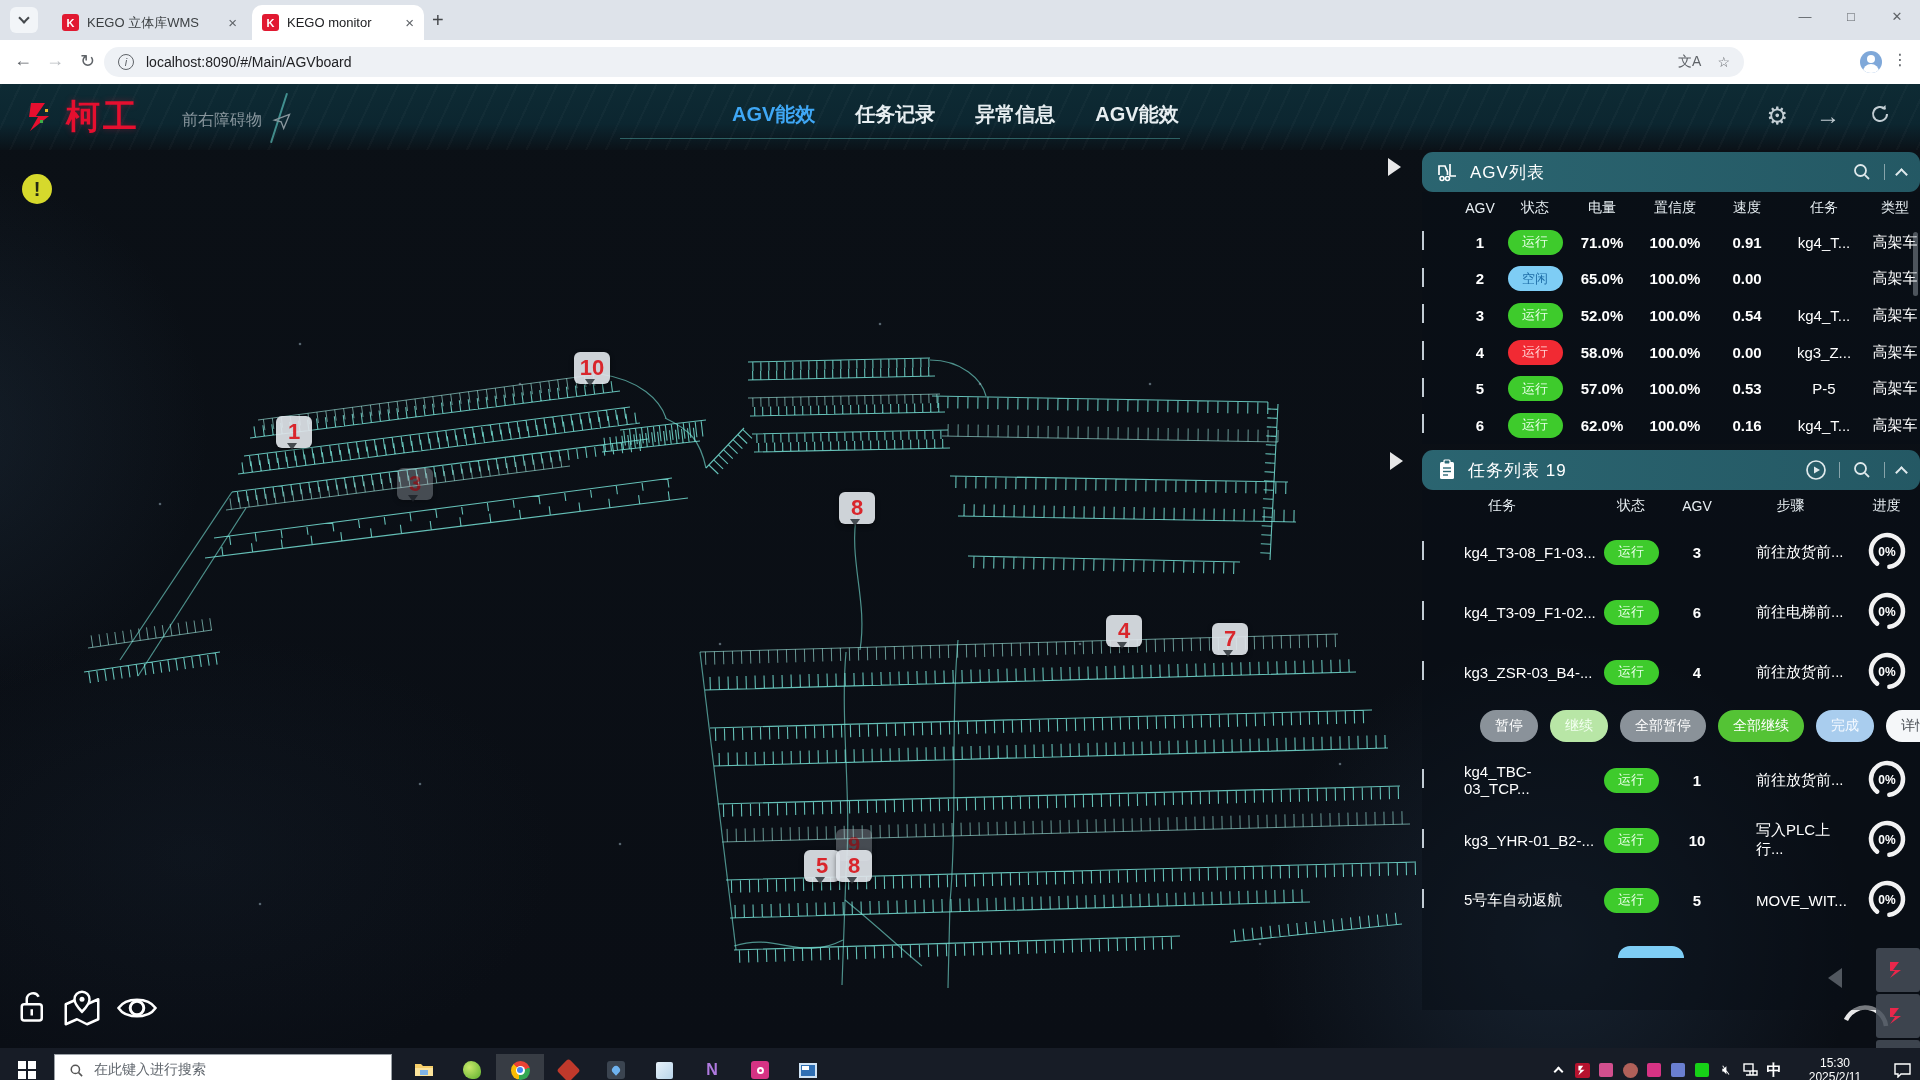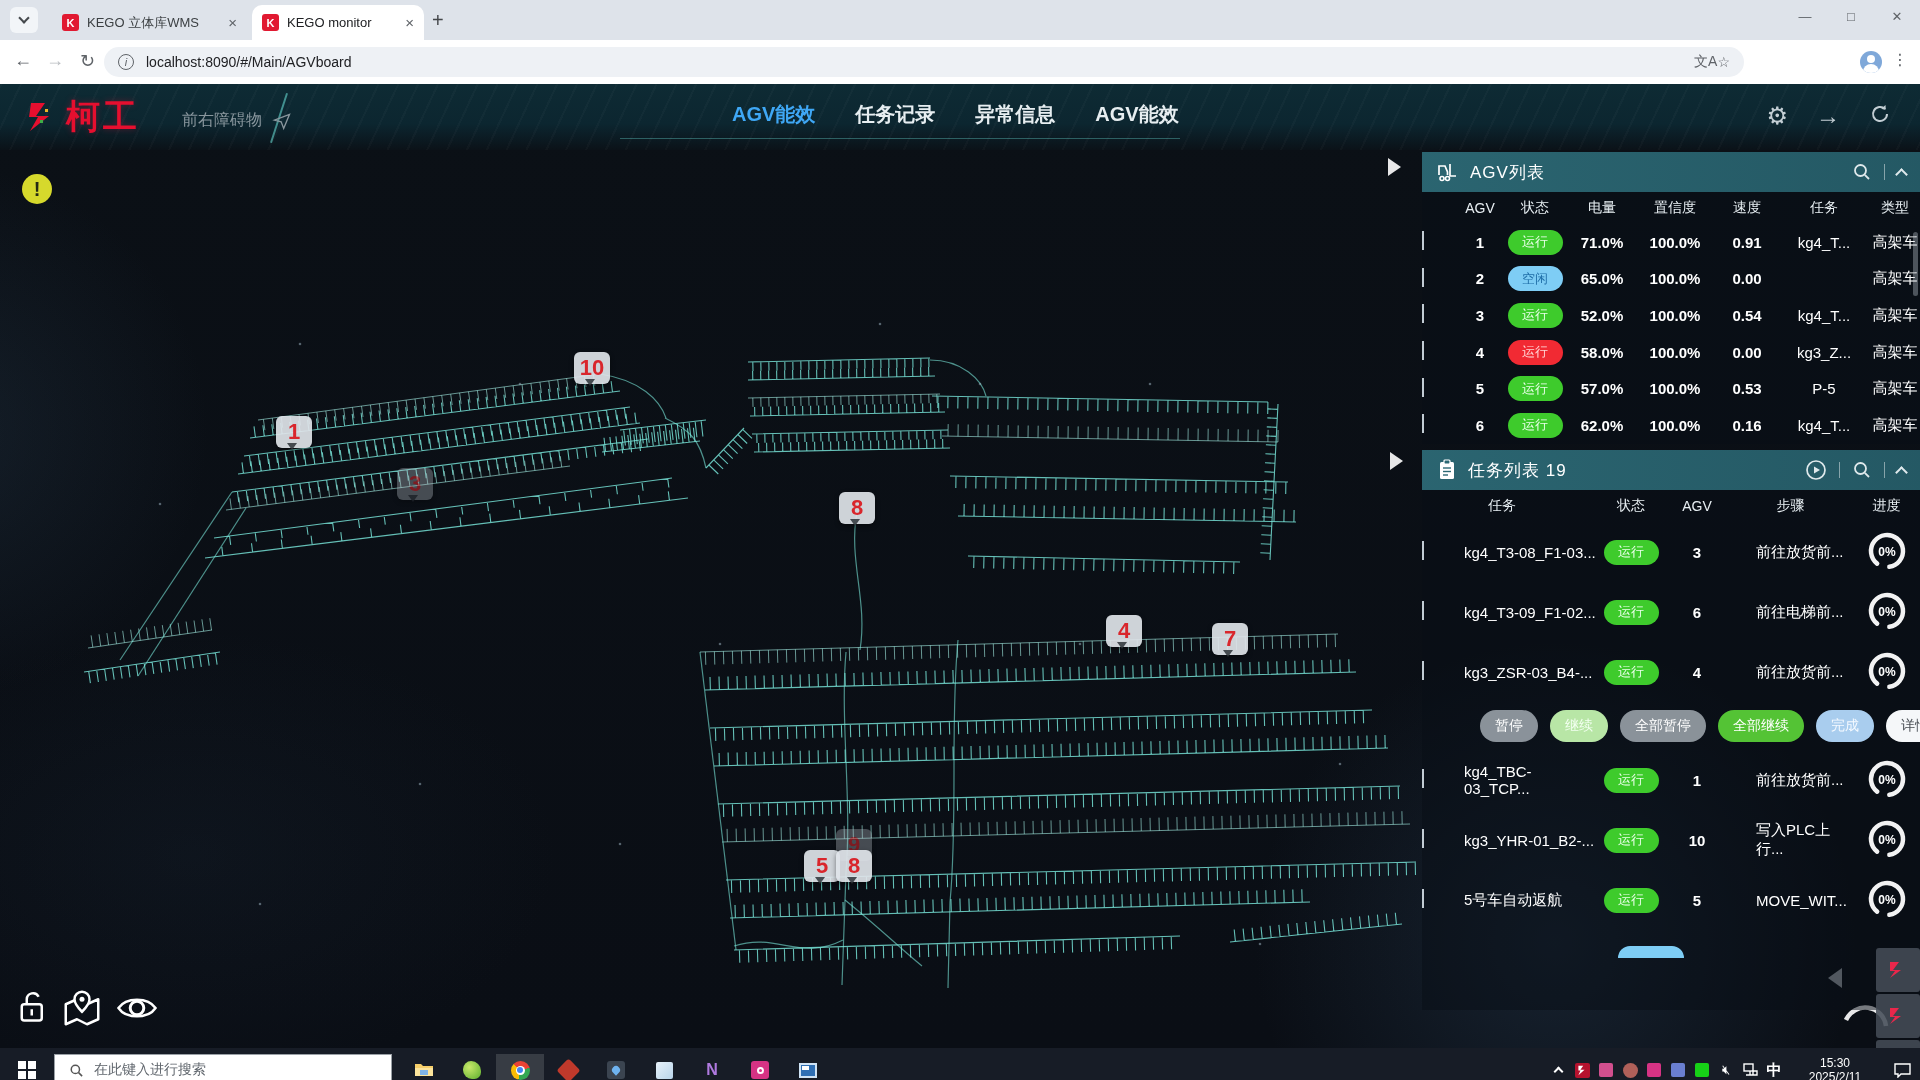--- a/index.html
+++ b/index.html
@@ -24,21 +24,21 @@
   .winbtns { position:absolute; right:0; top:0; height:40px; display:flex; }
   .winbtn { width:46px; height:32px; display:flex; align-items:center; justify-content:center;
     color:#5f6368; font-size:13px; }
   #toolbar { position:absolute; left:0; top:40px; width:1920px; height:44px; background:#fff; }
   .navbtn { position:absolute; top:10px; font-size:18px; color:#5f6368; }
   .urlbar { position:absolute; left:104px; top:7px; width:1640px; height:30px; background:#eef1f5;
     border-radius:15px; display:flex; align-items:center; padding:0 14px; }
   .urlbar .info { width:16px; height:16px; border:1.5px solid #5f6368; border-radius:50%;
     color:#5f6368; font-size:11px; display:flex; align-items:center; justify-content:center; font-style:italic; }
   .urltext { margin-left:12px; font-size:14px; color:#202124; flex:1; }
-  .urlic { color:#5f6368; font-size:14px; margin-left:0; }
+  .urlic { color:#5f6368; font-size:14px; margin-left:16px; }
   .avatar { position:absolute; right:38px; top:11px; width:22px; height:22px; border-radius:50%; background:#7fa8d9; overflow:hidden;}
   .avatar:before { content:''; position:absolute; left:7px; top:4px; width:8px; height:8px; border-radius:50%; background:#fff; }
   .avatar:after { content:''; position:absolute; left:3px; top:13px; width:16px; height:10px; border-radius:8px 8px 0 0; background:#fff; }
   .kebab { position:absolute; right:12px; top:10px; color:#5f6368; font-size:16px; letter-spacing:0; }
 
   
   #app { position:absolute; left:0; top:84px; width:1920px; height:964px; overflow:hidden;
     background:
       radial-gradient(430px 430px at 81% 89%, rgba(52,80,108,.30), transparent 70%),
       radial-gradient(380px 380px at -3% 36%, rgba(48,72,94,.26), transparent 70%),
@@ -81,21 +81,21 @@
   .alert-bubble:before { content:''; position:absolute; left:82px; top:-9px; border:9px solid transparent; border-bottom:10px solid #fff; border-top:none; }
   .map-tools { position:absolute; left:18px; top:905px; display:flex; gap:14px; align-items:center; z-index:6; }
   .tri-r { width:0; height:0; border-left:13px solid rgba(255,255,255,.9);
     border-top:9px solid transparent; border-bottom:9px solid transparent; position:absolute; z-index:6; }
   .tri-l { width:0; height:0; border-right:14px solid rgba(190,198,205,.8);
     border-top:10px solid transparent; border-bottom:10px solid transparent; position:absolute; z-index:6; }
 
   
   .panel { position:absolute; left:1422px; width:498px; z-index:7; }
   .panel-header { height:40px; background:linear-gradient(90deg,rgba(44,104,116,.96),rgba(38,94,106,.93));
-    display:flex; align-items:center; padding:0 14px; color:#fff; }
+    display:flex; align-items:center; padding:0 14px; color:#fff;border-radius:11px; }
   .panel-title { font-size:17px; margin-left:10px; letter-spacing:1px; }
   .ph-right { margin-left:auto; display:flex; align-items:center; gap:12px; color:#dfe9ec; }
   .ph-div { width:1px; height:16px; background:rgba(255,255,255,.45); }
   .caret-up { width:9px; height:9px; border-left:2px solid #dfe9ec; border-top:2px solid #dfe9ec;
     transform:rotate(45deg); margin-top:4px; }
   .panel-body { background:rgba(7,14,22,.5); }
   .grid-agv { display:grid; grid-template-columns:38px 40px 70px 64px 82px 62px 92px 50px; align-items:center; }
   .grid-task { display:grid; grid-template-columns:42px 132px 70px 62px 125px 67px; align-items:center; }
   .hrow { height:32px; color:#e8eff3; font-size:14px; }
   .hrow div { text-align:center; }

